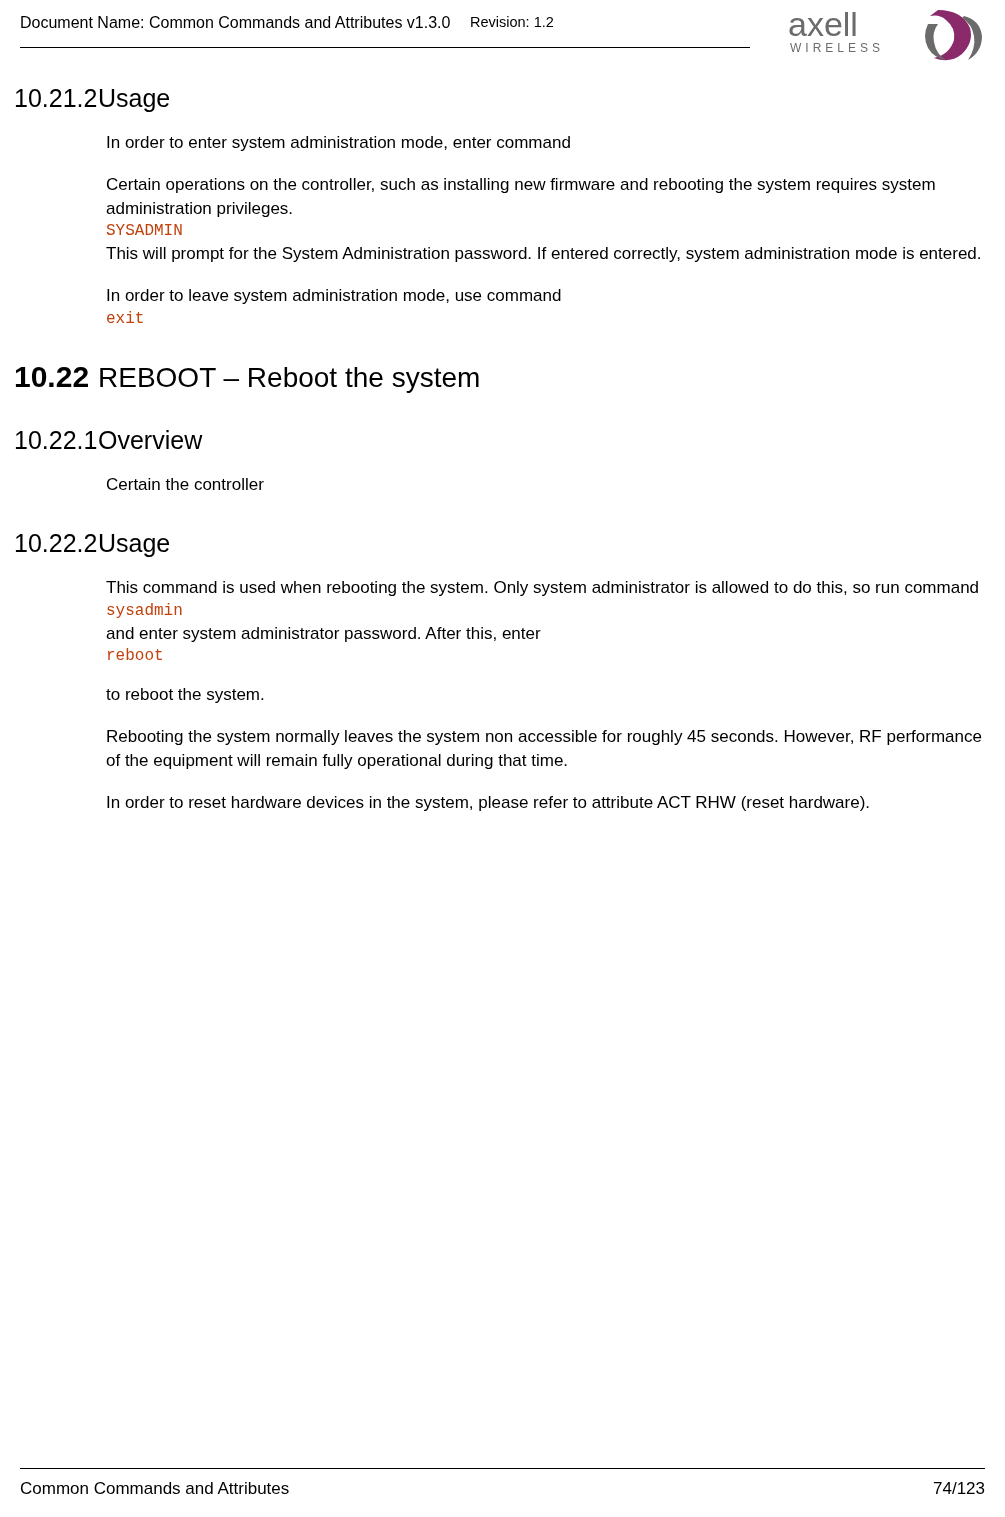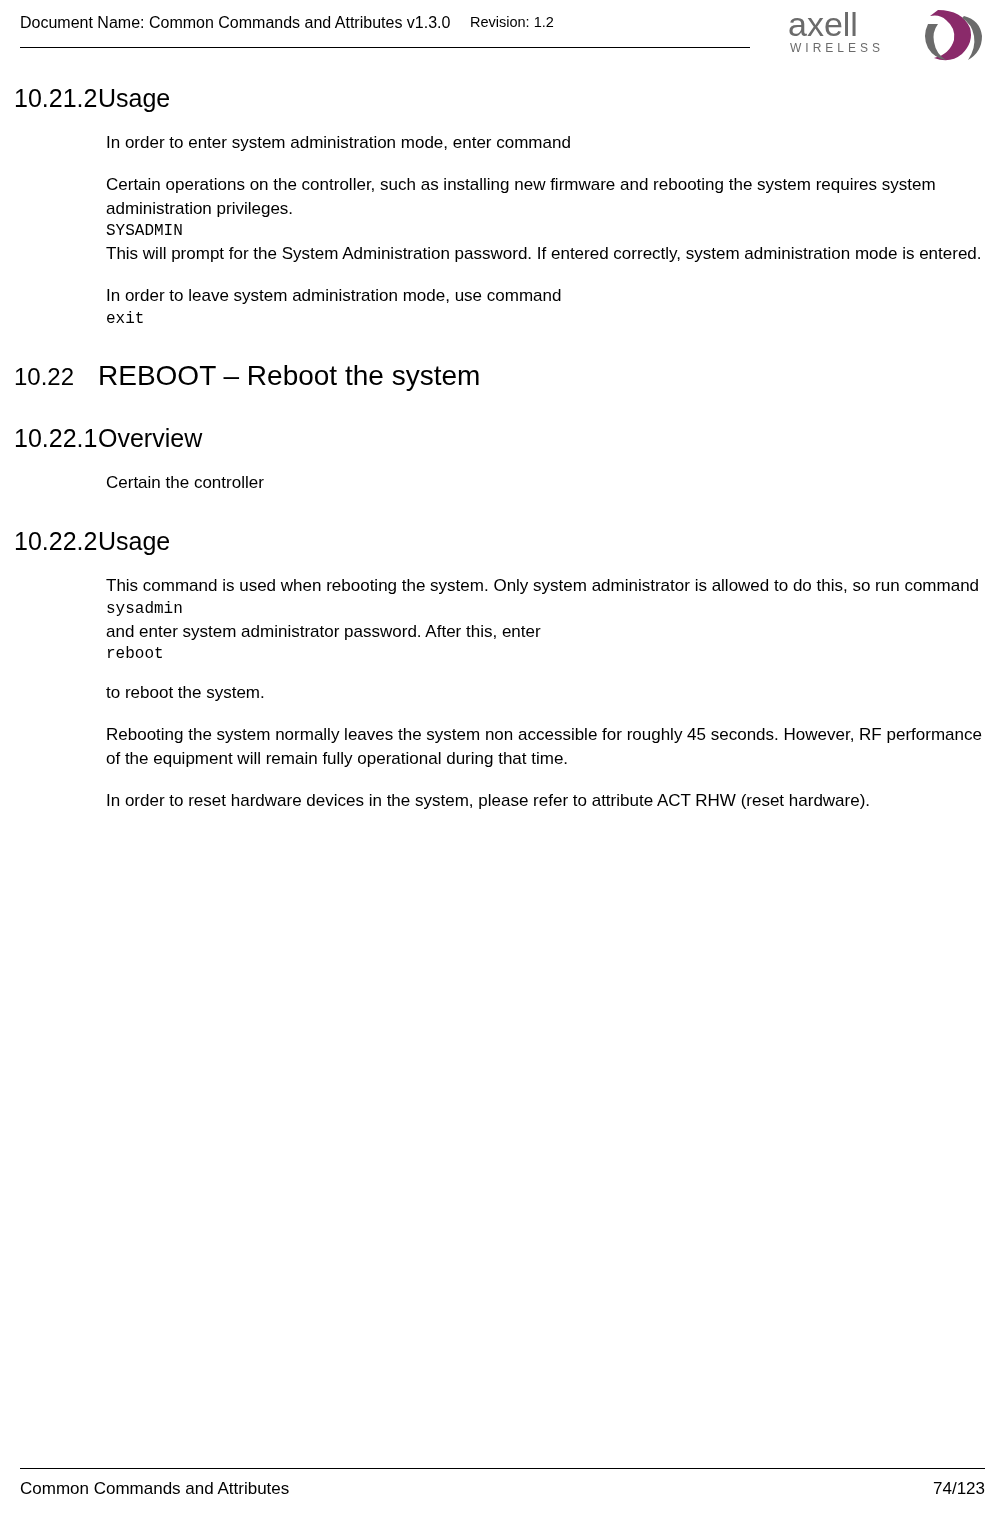--- a/index.html
+++ b/index.html
@@ -75,42 +75,42 @@
       font-weight: normal;
     }
     .h1row {
       display: flex;
       align-items: baseline;
       margin-top: 28px;
       margin-bottom: 4px;
     }
     .h1num {
       width: 84px;
-      font-size: 24px;
-      font-weight: normal;
+      font-size: 30px;
+      font-weight: bold;
       flex-shrink: 0;
     }
     .h1txt {
       font-size: 28px;
       font-weight: normal;
     }
     .body-text {
       margin-left: 92px;
       font-size: 17px;
       line-height: 1.4;
       margin-top: 18px;
     }
     .body-text.tight {
       margin-top: 2px;
     }
     .code {
       margin-left: 92px;
       font-family: "Courier New", monospace;
       font-size: 16px;
-      color: #000000;
+      color: #c2410c;
       margin-top: 2px;
     }
     .section-gap {
       margin-top: 32px;
     }
     .footer {
       border-top: 1.5px solid #000;
       margin: 0 20px 18px 20px;
       padding-top: 10px;
       display: flex;

